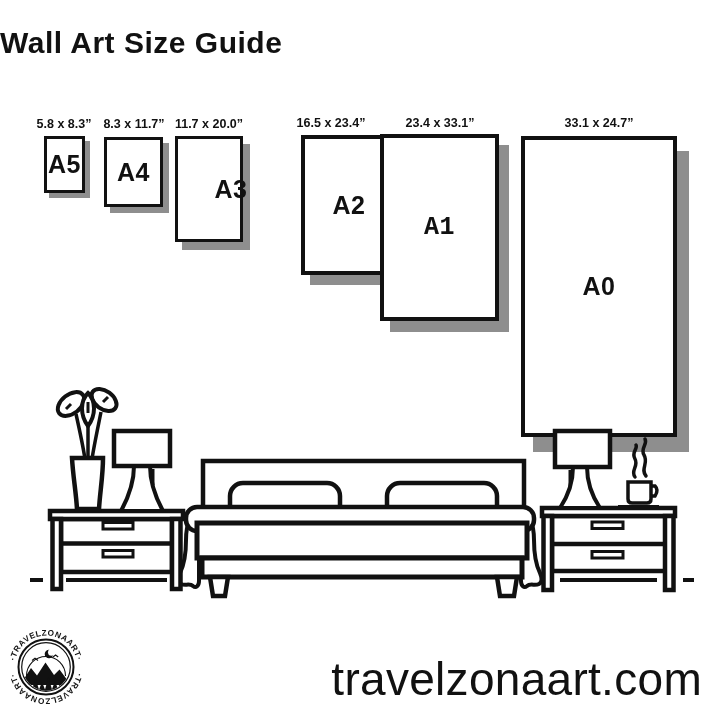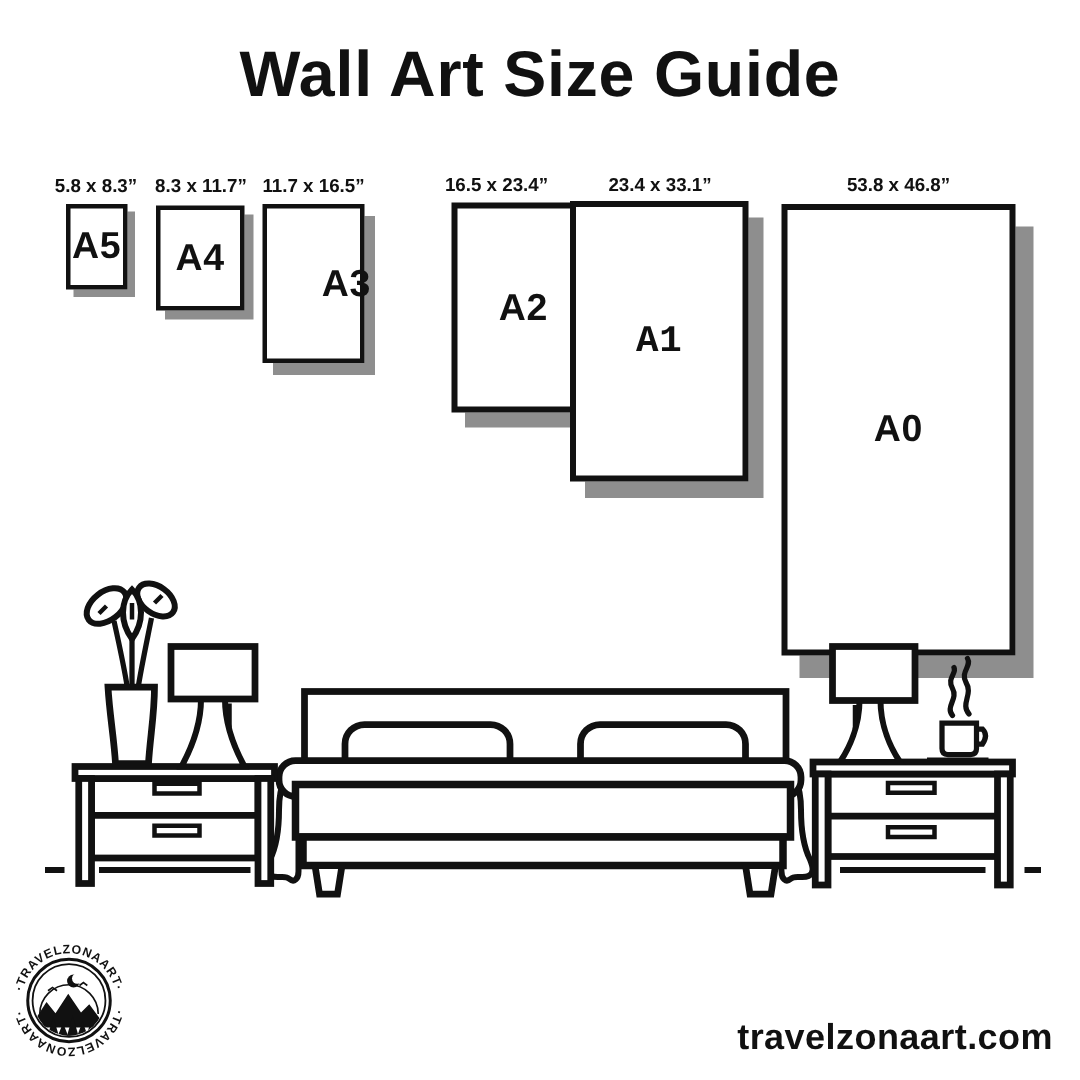--- a/index.html
+++ b/index.html
@@ -6,22 +6,22 @@
     --ink:#111111;
     --shadow:#8e8e8e;
     --bg:#ffffff;
   }
   html,body{margin:0;padding:0;background:#fff;}
   #canvas{
     position:relative;width:720px;height:720px;background:var(--bg);
     font-family:"Liberation Sans", sans-serif;overflow:hidden;
   }
   .title{
-    position:absolute;left:0;top:26px;width:720px;text-align:center;
-    font-size:43px;font-weight:bold;letter-spacing:.5px;color:var(--ink);
+    position:absolute;left:0;top:26px;width:720px;
+    font-size:30px;font-weight:bold;letter-spacing:.5px;color:var(--ink);
   }
   .size-label{
     position:absolute;width:150px;text-align:center;
     font-size:12.5px;font-weight:bold;color:var(--ink);white-space:nowrap;
   }
   .size-frame{
     position:absolute;background:#fff;border:3px solid var(--ink);
     display:flex;align-items:center;justify-content:center;box-sizing:border-box;
   }
   .size-code{font-size:25px;font-weight:bold;color:var(--ink);letter-spacing:.5px;}
@@ -36,56 +36,56 @@
   .l3{left:236px;top:116px;padding-left:20px;}
   .f4{left:380px;top:134px;width:119px;height:187px;border-width:4px;box-shadow:10px 11px 0 var(--shadow);font-family:Liberation Mono, monospace;}
   .l4{left:365px;top:116px;}
   .f5{left:521px;top:136px;width:156px;height:301px;border-width:4px;box-shadow:12px 15px 0 var(--shadow);}
   .l5{left:524px;top:116px;}
 
   .scene{position:absolute;left:0;top:380px;}
   .logo{position:absolute;left:3px;top:624px;}
   .website{
     position:absolute;right:18px;bottom:14px;
-    font-size:24px;font-weight:bold;color:var(--ink);letter-spacing:.3px;
+    font-size:46px;font-weight:normal;color:var(--ink);letter-spacing:.3px;
   }
 </style>
 </head>
 <body>
 
 <div id="canvas">
 
   <div class="title">Wall Art Size Guide</div>
 
   <div class="size-label l0">5.8 x 8.3”</div>
   <div class="size-frame f0">
     <span class="size-code">A5</span>
   </div>
 
   <div class="size-label l1">8.3 x 11.7”</div>
   <div class="size-frame f1">
     <span class="size-code">A4</span>
   </div>
 
-  <div class="size-label l2">11.7 x 16.5”</div>
+  <div class="size-label l2">11.7 x 20.0”</div>
   <div class="size-frame f2">
     <span class="size-code">A3</span>
   </div>
 
   <div class="size-label l3">16.5 x 23.4”</div>
   <div class="size-frame f3">
     <span class="size-code">A2</span>
   </div>
 
   <div class="size-label l4">23.4 x 33.1”</div>
   <div class="size-frame f4">
     <span class="size-code">A1</span>
   </div>
 
-  <div class="size-label l5">53.8 x 46.8”</div>
+  <div class="size-label l5">33.1 x 24.7”</div>
   <div class="size-frame f5">
     <span class="size-code">A0</span>
   </div>
 
   <svg class="scene" width="720" height="225" viewBox="0 380 720 225">
     <g fill="none" stroke="#111" stroke-width="4.5" stroke-miterlimit="10">
 
       <g>
         <rect x="203" y="461" width="321" height="55" fill="#fff"></rect>
         <rect x="230" y="483" width="110" height="42" rx="13" fill="#fff"></rect>

